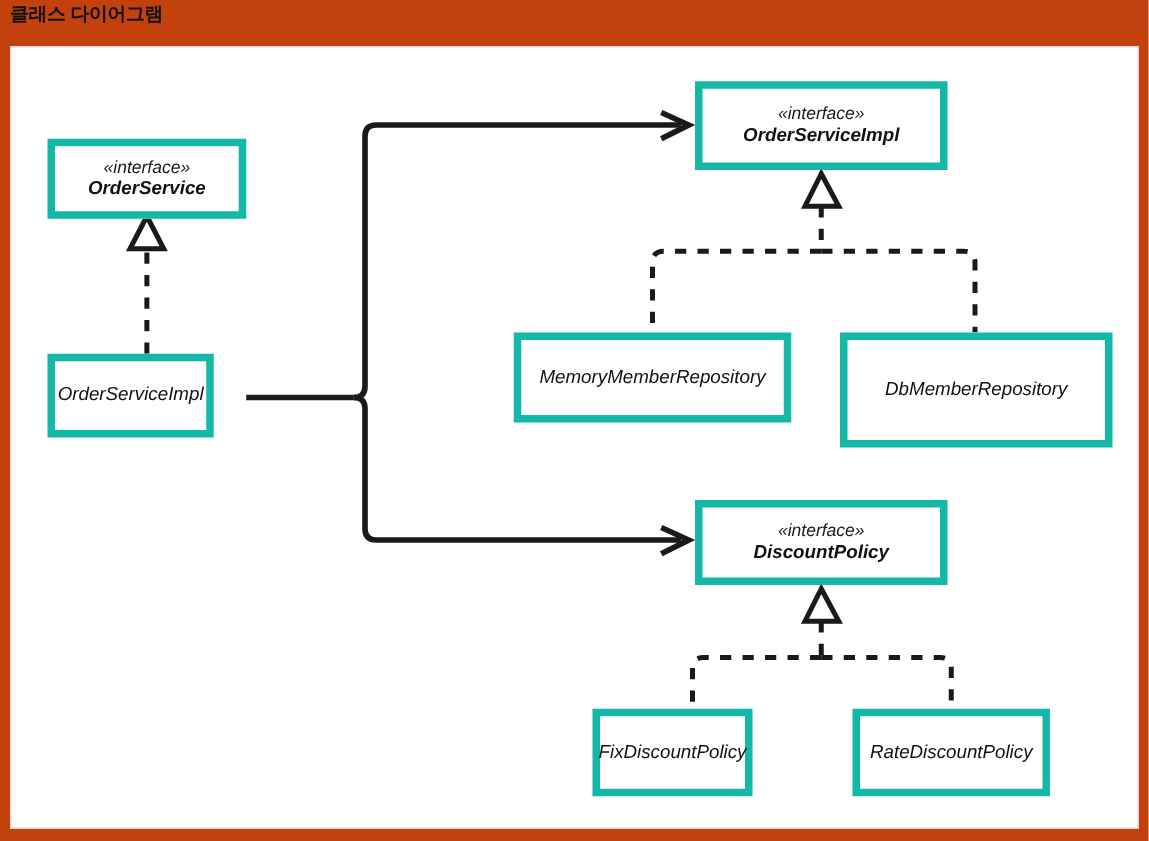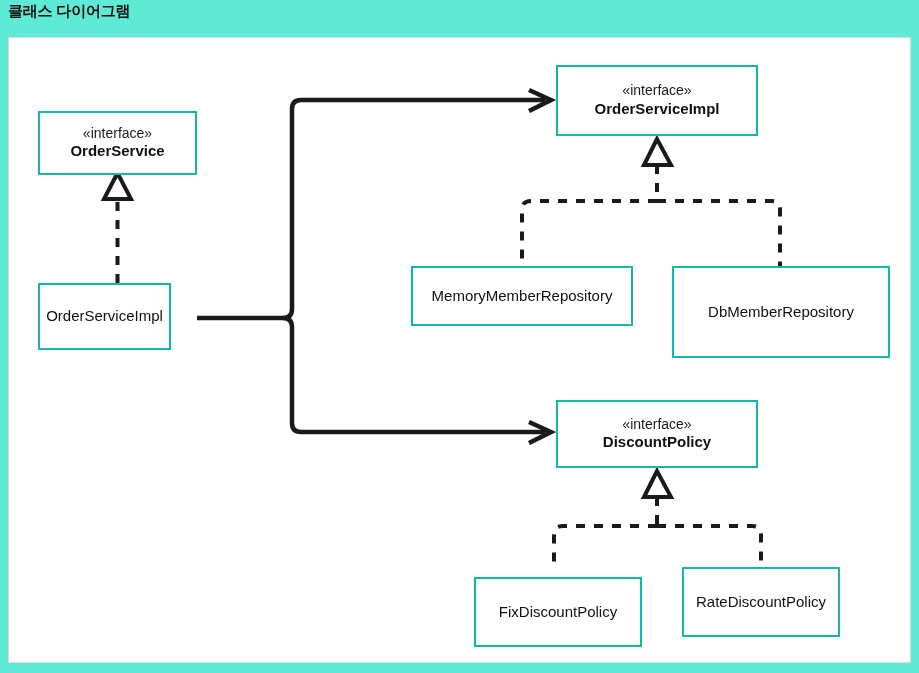--- a/index.html
+++ b/index.html
@@ -5,21 +5,21 @@
   html, body {
     margin: 0;
     padding: 0;
     background: #ffffff;
     font-family: "Liberation Sans", sans-serif;
   }
   #page {
     position: relative;
     width: 919px;
     height: 673px;
-    background: #5eead4;
+    background: #c2410c;
     overflow: hidden;
   }
   #page-title {
     position: absolute;
     left: 8px;
     top: 2px;
     font-size: 15px;
     font-weight: bold;
     color: #111111;
     letter-spacing: -0.2px;
@@ -38,28 +38,29 @@
   #diagram-canvas {
     position: absolute;
     left: 0;
     top: 0;
     width: 919px;
     height: 673px;
   }
   .uml-box {
     position: absolute;
     box-sizing: border-box;
-    border: 2px solid #14b8a6;
+    border: 6px solid #14b8a6;
     background: #ffffff;
     display: flex;
     flex-direction: column;
     align-items: center;
     justify-content: center;
     text-align: center;
     color: #111111;
+    font-style: italic;
   }
   .stereotype {
     font-size: 14px;
     font-weight: normal;
     line-height: 1.25;
     color: #1a1a1a;
   }
   .cls-name-bold {
     font-size: 15px;
     font-weight: bold;
@@ -122,34 +123,34 @@
 
   <div class="uml-box" style="left:38px; top:283px; width:133px; height:67px;">
     <div class="cls-name">OrderServiceImpl</div>
   </div>
 
   <div class="uml-box" style="left:556px; top:65px; width:202px; height:71px;">
     <div class="stereotype">«interface»</div>
     <div class="cls-name-bold">OrderServiceImpl</div>
   </div>
 
-  <div class="uml-box" style="left:411px; top:266px; width:222px; height:60px;">
+  <div class="uml-box" style="left:411px; top:266px; width:222px; height:72px;">
     <div class="cls-name">MemoryMemberRepository</div>
   </div>
 
   <div class="uml-box" style="left:672px; top:266px; width:218px; height:92px;">
     <div class="cls-name">DbMemberRepository</div>
   </div>
 
   <div class="uml-box" style="left:556px; top:400px; width:202px; height:68px;">
     <div class="stereotype">«interface»</div>
     <div class="cls-name-bold">DiscountPolicy</div>
   </div>
 
-  <div class="uml-box" style="left:474px; top:567px; width:168px; height:70px;margin-top:10px;">
+  <div class="uml-box" style="left:474px; top:567px; width:128px; height:70px;">
     <div class="cls-name">FixDiscountPolicy</div>
   </div>
 
   <div class="uml-box" style="left:682px; top:567px; width:158px; height:70px;">
     <div class="cls-name">RateDiscountPolicy</div>
   </div>
 
 </div>
 
 </body></html>

